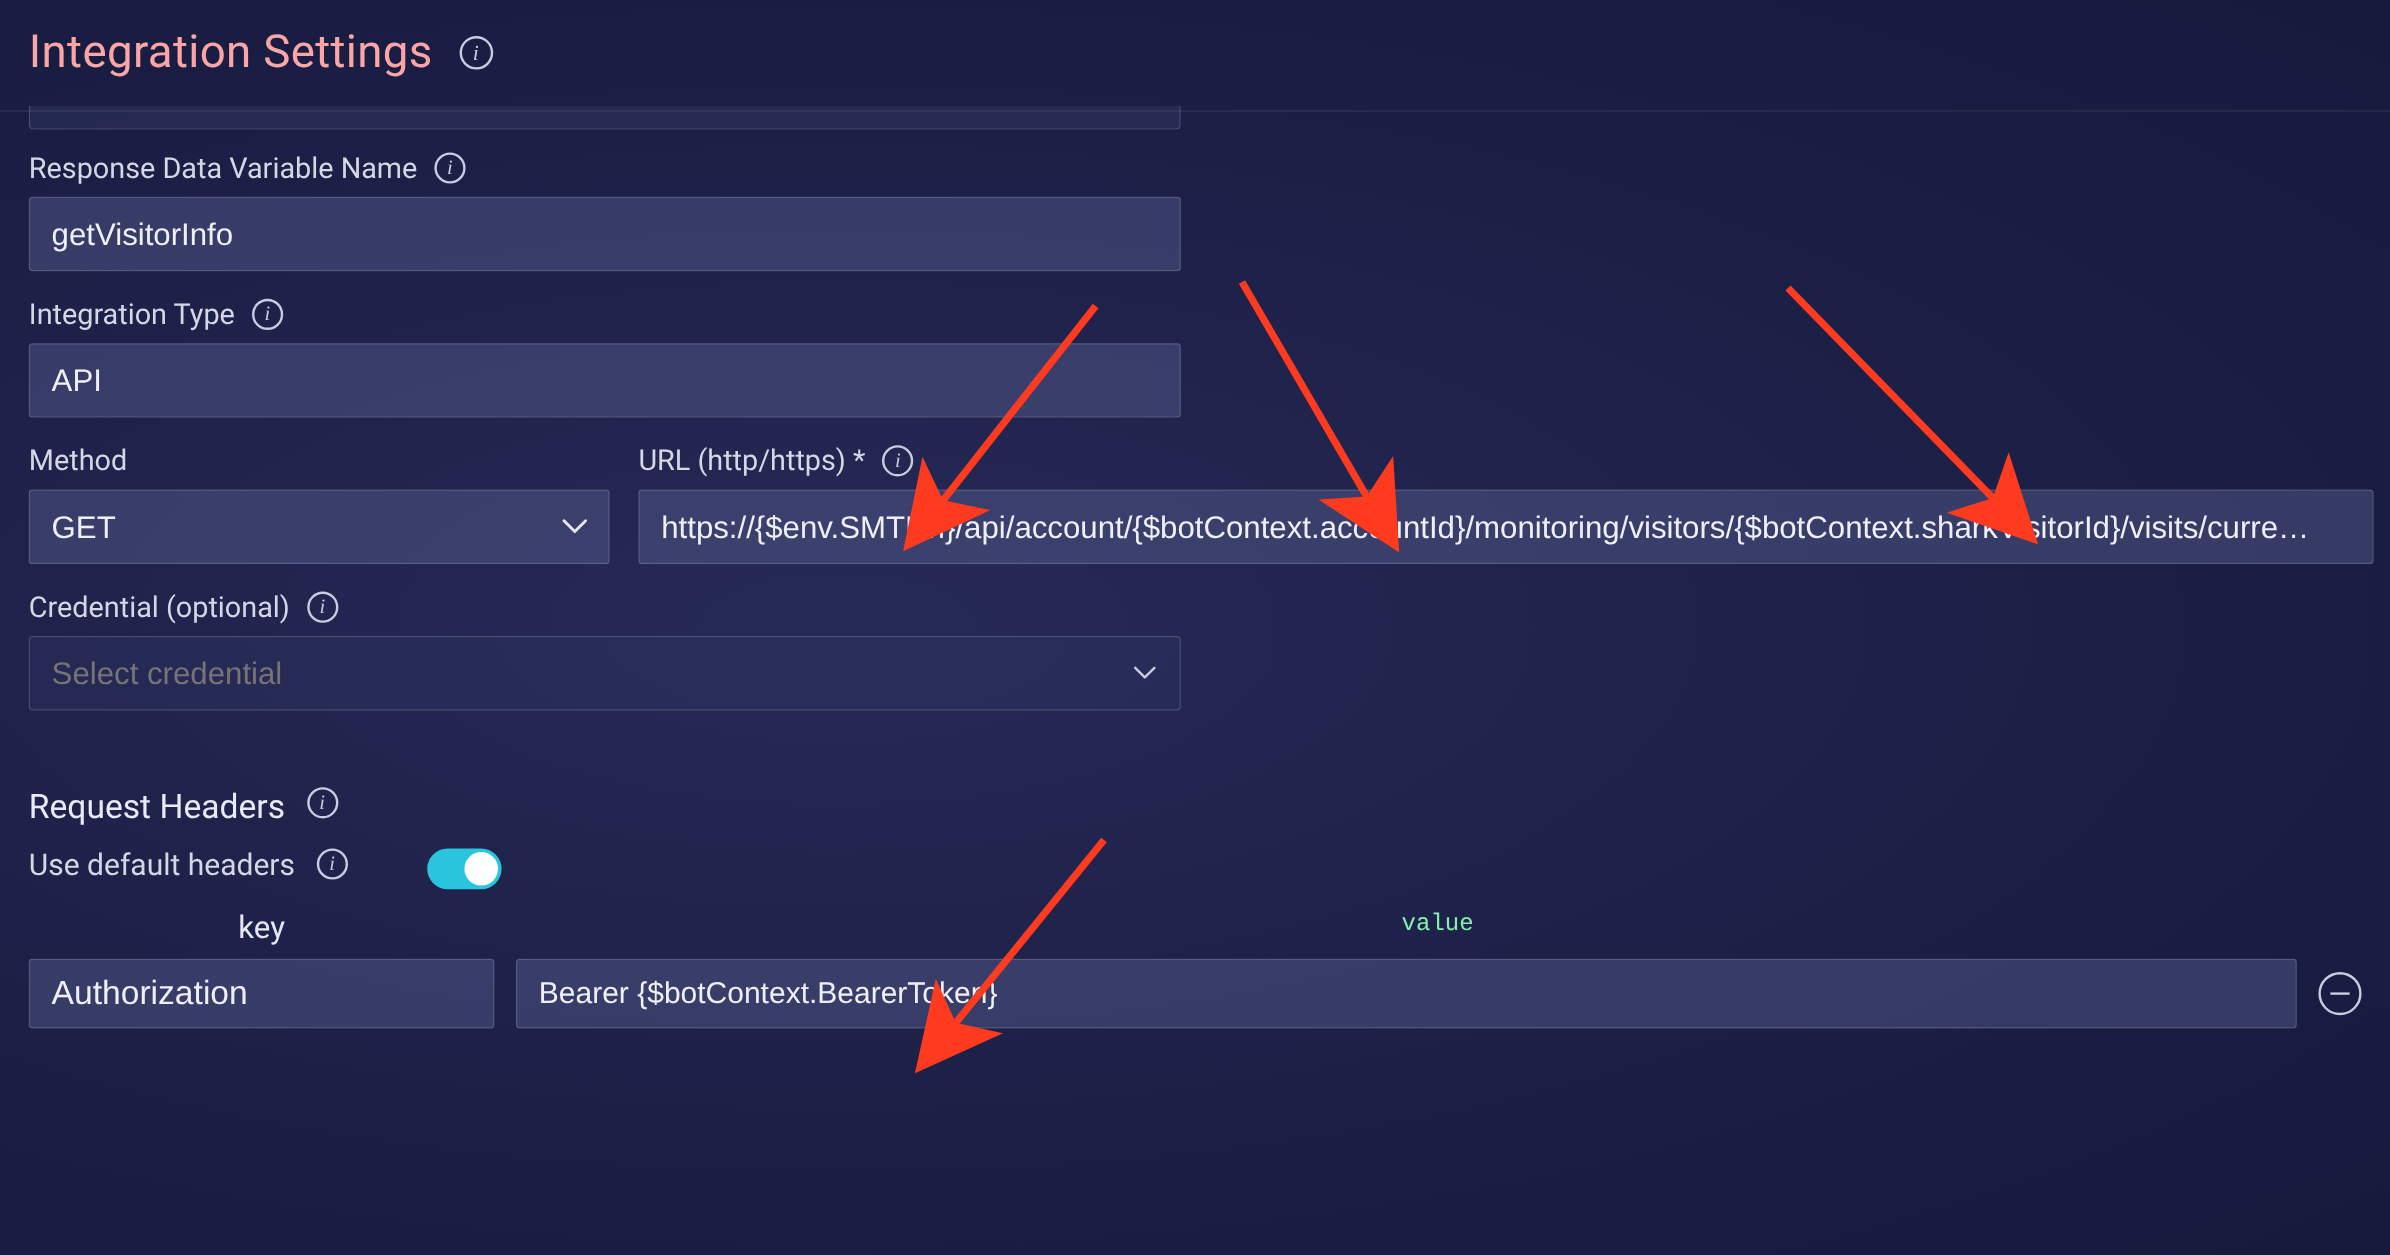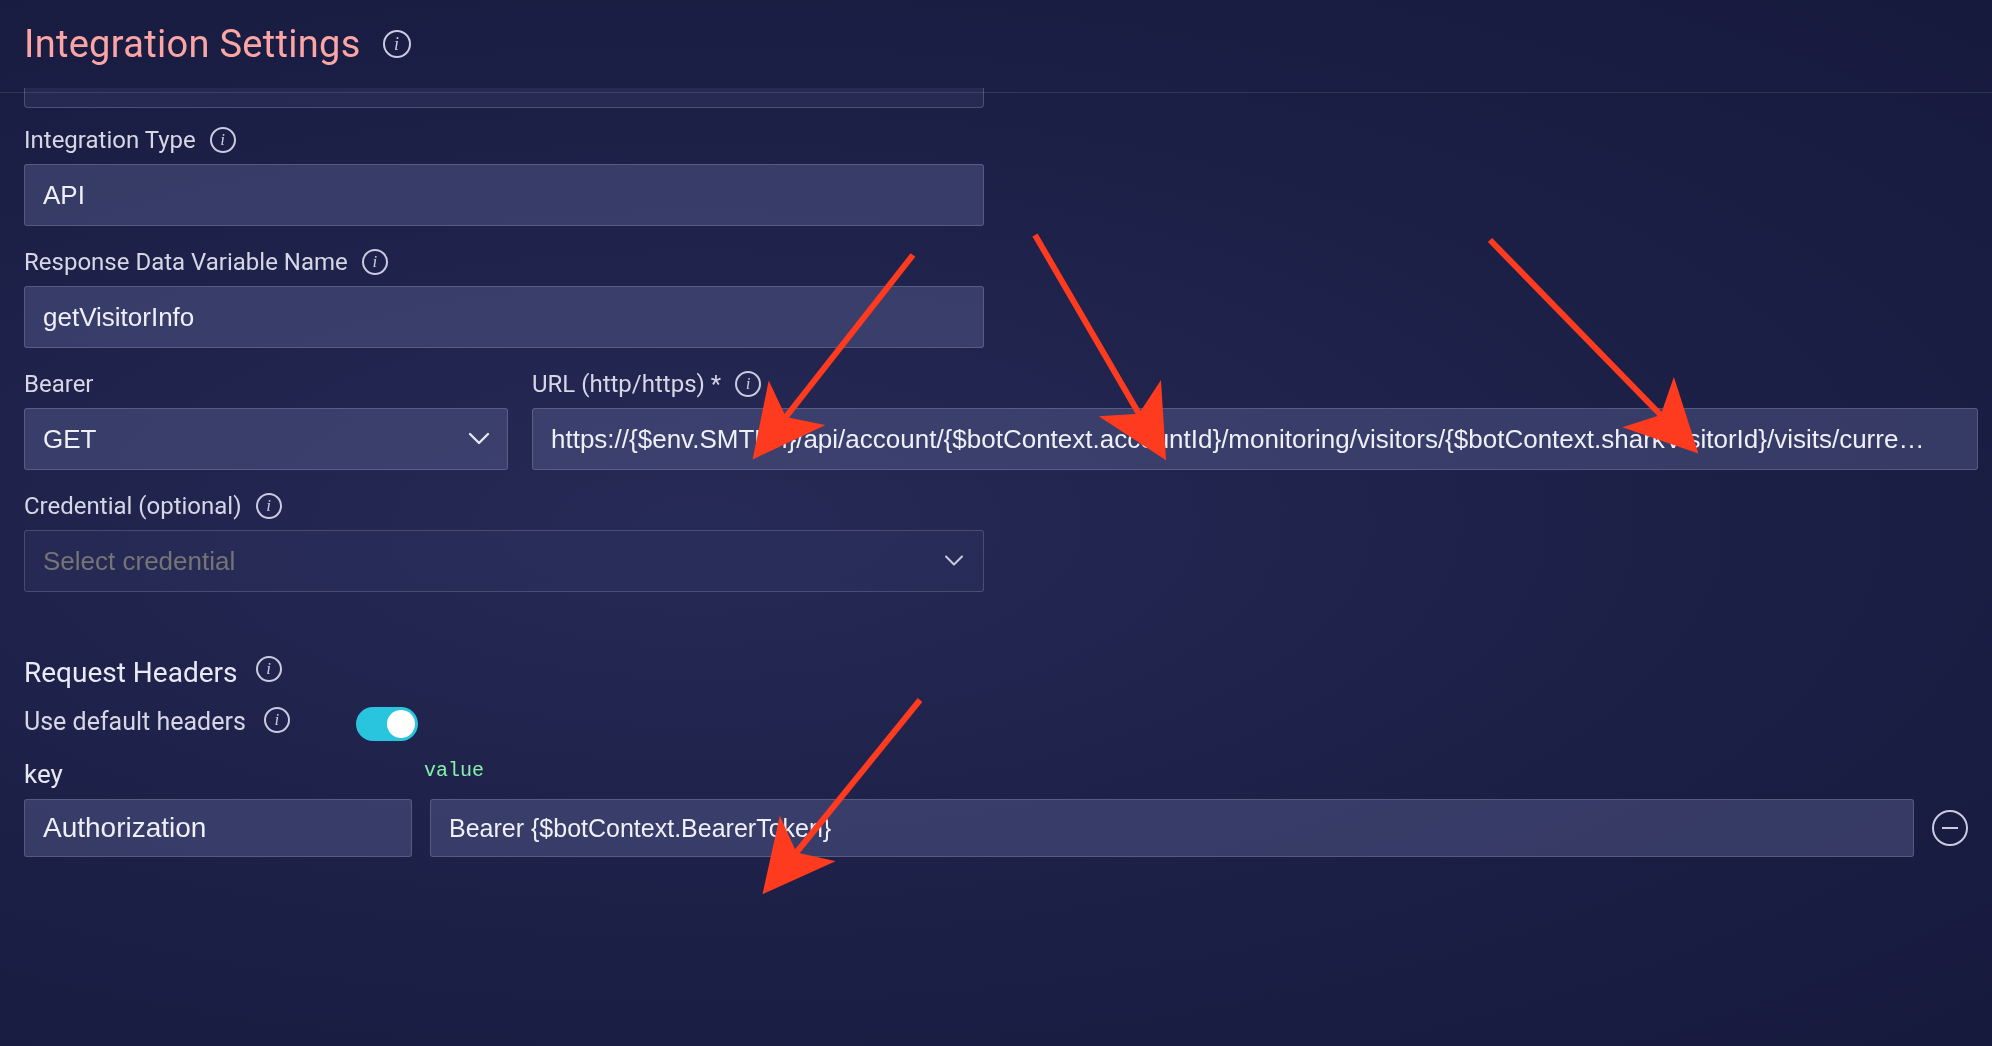--- a/index.html
+++ b/index.html
@@ -170,23 +170,24 @@
   .toggle .knob {
     position: absolute;
     top: 3px; right: 3px;
     width: 28px; height: 28px;
     background: #fff;
     border-radius: 50%;
   }
 
   .kv-header {
     display: flex;
-    gap: 12px;
+    gap: 30px;
     margin-bottom: 10px;
     width: 1930px;
+    text-align: center;
   }
   .kv-header .k-col { width: 388px; font-size: 26px; color:#e6e8ee; }
   .kv-header .v-col { flex:1; font-size: 20px; color:#86efac;font-family:Liberation Mono, monospace; }
 
   .kv-row {
     display: flex;
     gap: 18px;
     align-items: center;
     margin-bottom: 8px;
     width: 100%;
@@ -242,38 +243,38 @@
   </div>
 
   <div class="hr"></div>
 
   <div class="form-area">
 
     <div class="collapsed-box"></div>
 
     <div class="group">
       <div class="field-label-row">
+        <span class="field-label">Response Data Variable Name</span>
+        <span class="info-icon small"></span>
+      </div>
+      <input class="text-input" type="text" value="getVisitorInfo" style="">
+    </div>
+
+    <div class="group">
+      <div class="field-label-row">
         <span class="field-label">Integration Type</span>
         <span class="info-icon small"></span>
       </div>
       <input class="text-input" type="text" value="API" style="">
-    </div>
-
-    <div class="group">
-      <div class="field-label-row">
-        <span class="field-label">Response Data Variable Name</span>
-        <span class="info-icon small"></span>
-      </div>
-      <input class="text-input" type="text" value="getVisitorInfo" style="">
     </div>
 
     <div class="row-method-url group">
       <div class="col-method">
         <div class="field-label-row">
-          <span class="field-label">Bearer</span>
+          <span class="field-label">Method</span>
         </div>
         <div class="select-wrap">
           <input class="select-input method" type="text" readonly="" value="GET" style="">
           <span class="select-caret">
             <svg width="22" height="14" viewBox="0 0 22 14">
                 <path d="M2 2 L11 11 L20 2" stroke="#e6e8ee" stroke-width="2.4" fill="none" stroke-linecap="round" stroke-linejoin="round"></path>
               </svg>
           </span>
         </div>
       </div>

